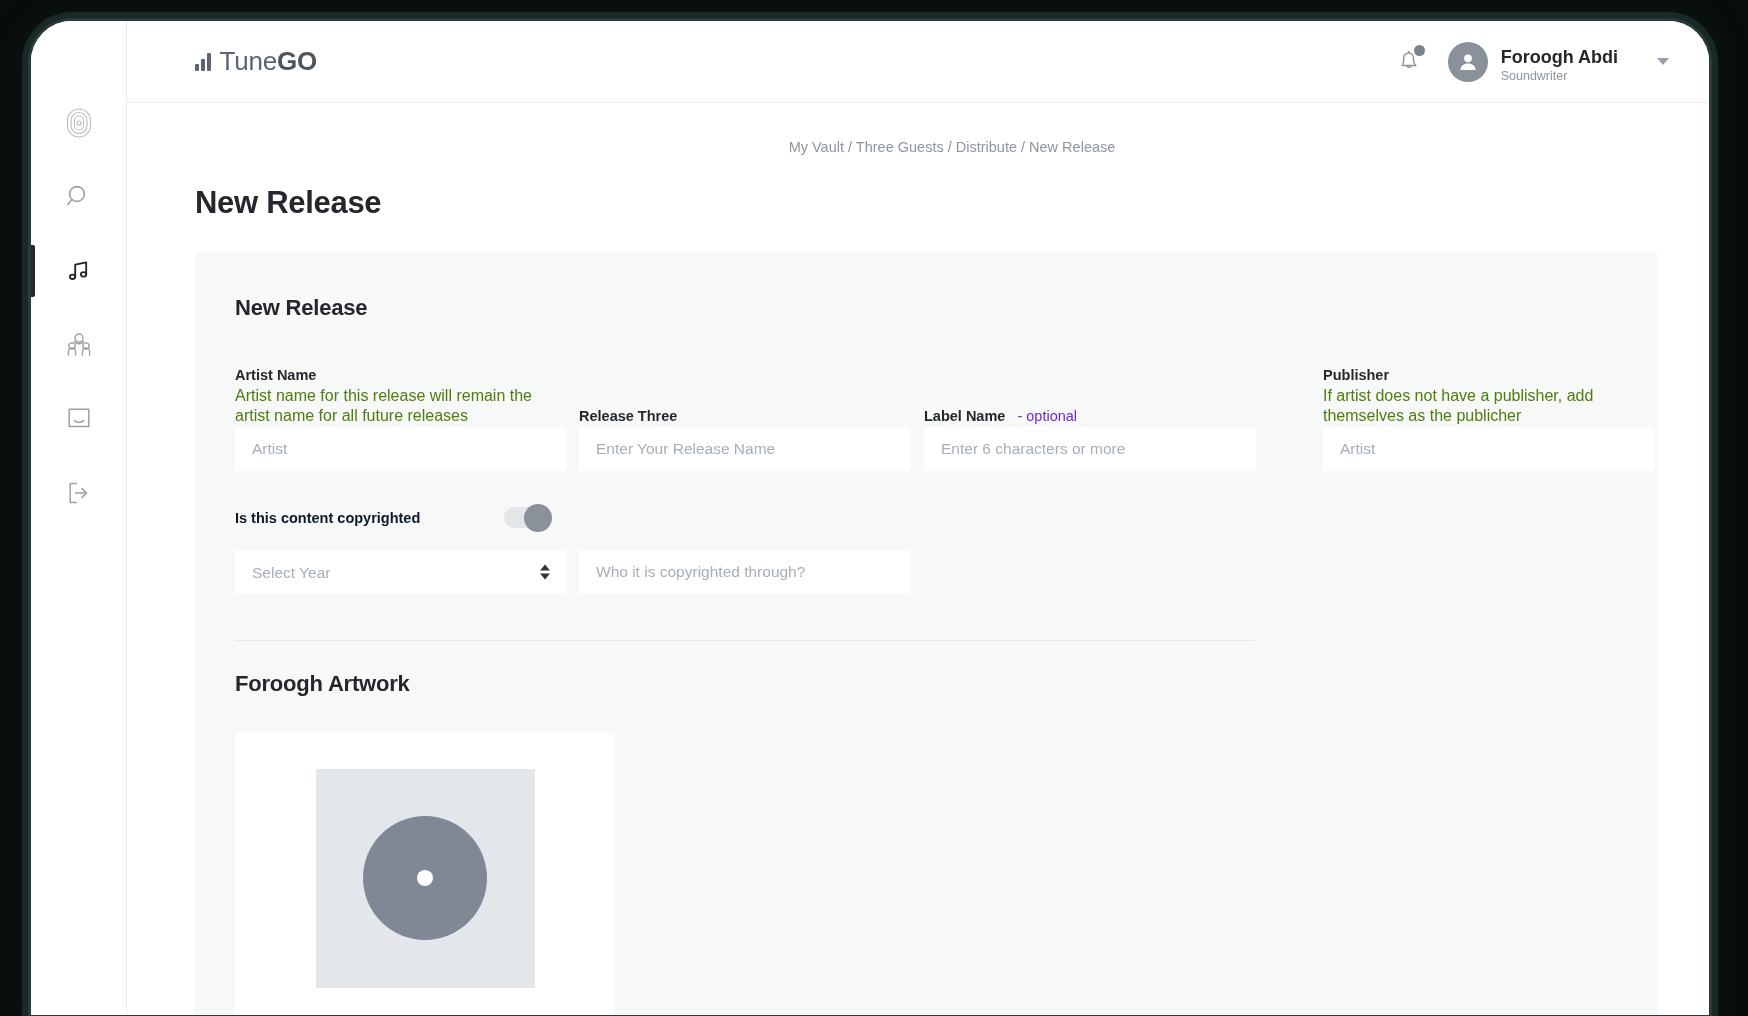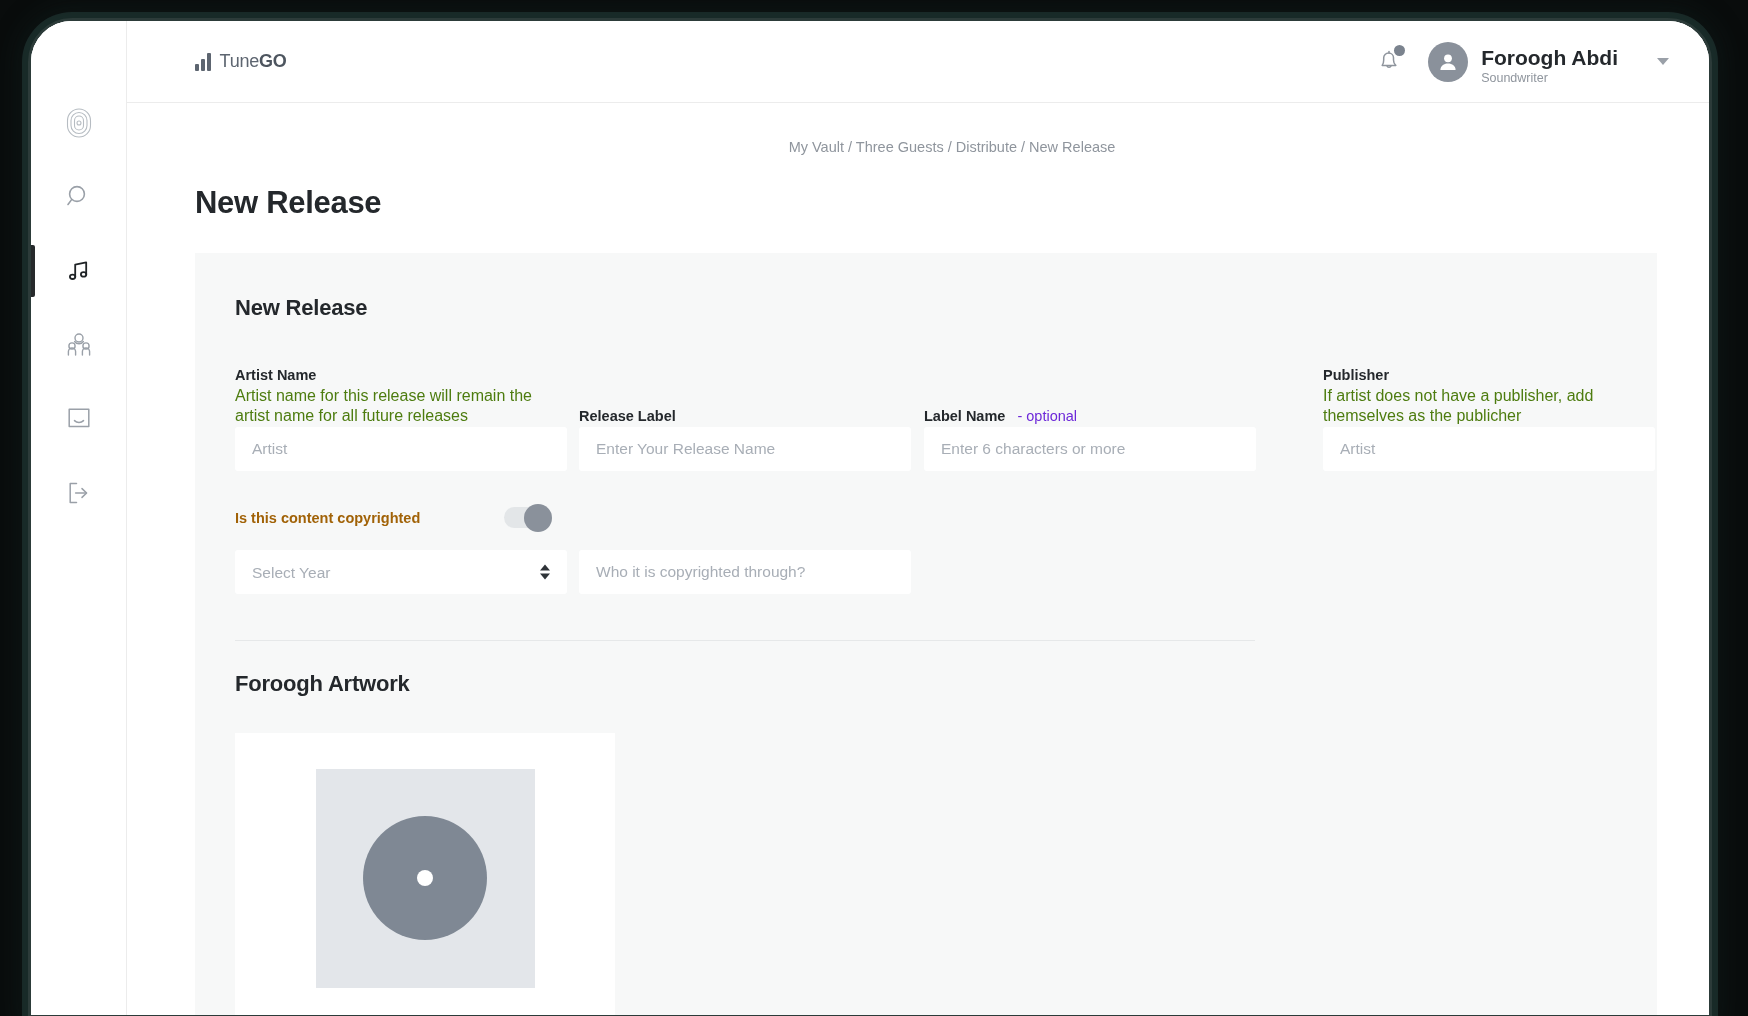--- a/index.html
+++ b/index.html
@@ -80,21 +80,21 @@
     gap: 9px;
     margin-left: 68px;
     cursor: pointer;
   }
   #brand .bars { display: flex; align-items: flex-end; gap: 2.5px; height: 18px; }
   #brand .bars i { display: block; width: 3.5px; background: #5d6570; border-radius: 1px; }
   #brand .bars i:nth-child(1) { height: 7px; }
   #brand .bars i:nth-child(2) { height: 12px; }
   #brand .bars i:nth-child(3) { height: 18px; }
   #brand .wordmark {
-    font-size: 18px;
+    font-size: 26px;
     letter-spacing: -0.2px;
     color: #5d6570;
   }
   #brand .wordmark .tune { font-weight: 300; }
   #brand .wordmark .go { font-weight: 700; color: #4d555f; }
 
   #topbar-right {
     margin-left: auto;
     display: flex;
     align-items: center;
@@ -110,21 +110,21 @@
     background: #7b838e;
   }
   #user-chip { display: flex; align-items: center; gap: 13px; cursor: pointer; }
   #avatar {
     width: 40px; height: 40px;
     border-radius: 50%;
     background: #8a919b;
     display: flex; align-items: center; justify-content: center;
   }
   #user-meta { line-height: 1.25; }
-  #user-name { font-size: 21px; font-weight: 700; color: #24282c; margin-top: 8px; }
+  #user-name { font-size: 18px; font-weight: 700; color: #24282c; margin-top: 8px; }
   #user-role { font-size: 12.5px; color: #8f959d; }
   #user-caret {
     width: 0; height: 0;
     border-left: 6px solid transparent;
     border-right: 6px solid transparent;
     border-top: 7px solid #9aa0a8;
     margin-left: 26px;
     cursor: pointer;
   }
 
@@ -209,21 +209,21 @@
   }
   .txt-input::placeholder { color: #a8aeb6; }
 
   
   #copyright-row {
     display: flex;
     align-items: center;
     gap: 84px;
     margin-top: 36px;
   }
-  #copyright-label { font-size: 14.5px; font-weight: 700; color: #a16207; }
+  #copyright-label { font-size: 14.5px; font-weight: 700; color: #0f172a; }
   #copyright-toggle {
     position: relative;
     width: 46px; height: 21px;
     border-radius: 11px;
     background: #e3e6e8;
     cursor: pointer;
   }
   #copyright-toggle .knob {
     position: absolute;
     right: -2px; top: -3.5px;
@@ -441,21 +441,21 @@
 
           <div class="field-row">
 
             <div class="field artist">
               <div class="field-label">Artist Name</div>
               <div class="field-help">Artist name for this release will remain the artist name for all future releases</div>
               <input class="txt-input" type="text" placeholder="Artist" style="">
             </div>
 
             <div class="field release">
-              <div class="field-label">Release Label</div>
+              <div class="field-label">Release Three</div>
               <input class="txt-input" type="text" placeholder="Enter Your Release Name" style="">
             </div>
 
             <div class="field label">
               <div class="field-label"><span>Label Name</span> <span class="optional">- optional</span></div>
               <input class="txt-input" type="text" placeholder="Enter 6 characters or more" style="">
             </div>
 
             <div class="field publisher">
               <div class="field-label">Publisher</div>

